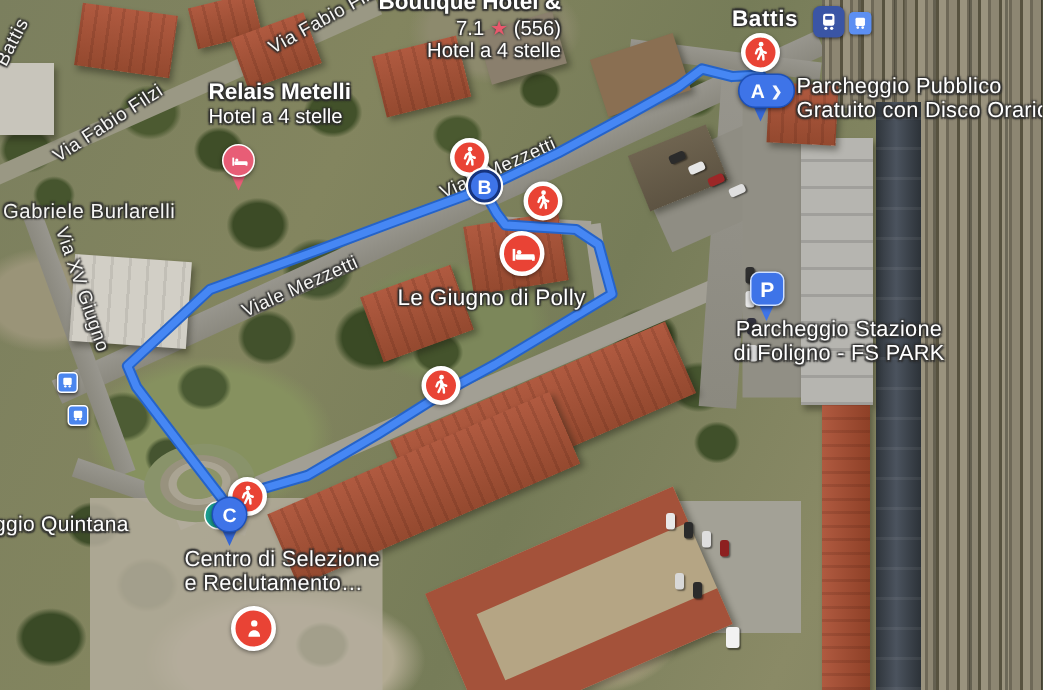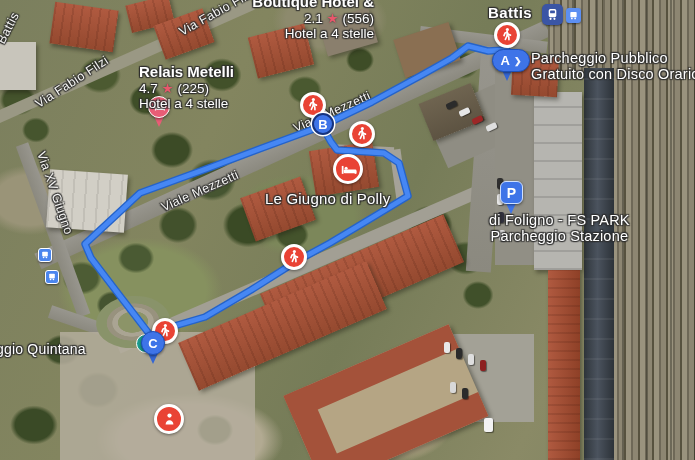--- a/index.html
+++ b/index.html
@@ -281,49 +281,53 @@
         <circle cx="6.8" cy="8.2" r="1"></circle>
       </svg>
   </div>
 
   <div class="lbl roadlbl rot" style="left:8px;top:28px;--r:rotate(-63deg);">Battis</div>
   <div class="lbl roadlbl rot" style="left:217px;top:12px;--r:rotate(-29deg);">Via Fabio Filzi</div>
   <div class="lbl roadlbl rot" style="left:72px;top:82px;--r:rotate(-33deg);">Via Fabio Filzi</div>
   <div class="lbl roadlbl rot" style="left:55px;top:193px;--r:rotate(71deg);">Via XV Giugno</div>
   <div class="lbl roadlbl rot" style="left:200px;top:191px;--r:rotate(-24deg);">Viale Mezzetti</div>
   <div class="lbl roadlbl rot" style="left:332px;top:112px;--r:rotate(-24deg);z-index:29;">Viale Mezzetti</div>
+  <div class="lbl roadlbl" style="left:2px;top:133px;font-size:13.5px;">Gabriele Burlarelli</div>
 
   <div class="lbl poi-big" style="left:488px;top:4px;letter-spacing:.4px;">Battis</div>
 
   <div class="lbl" style="left:531px;top:50px;">
     <div class="poi">Parcheggio Pubblico</div>
     <div class="poi">Gratuito con Disco Orario</div>
   </div>
 
   <div class="lbl" style="left:238px;top:-7px;width:136px;text-align:right;">
     <div class="poi-big">Boutique Hotel &amp;</div>
-    <div class="ratingline"><span>2.1</span> <span class="star">★</span> <span>(556)</span></div>
+    <div class="ratingline"><span>7.1</span> <span class="star">★</span> <span>(556)</span></div>
     <div class="cat">Hotel a 4 stelle</div>
   </div>
 
-  <div class="lbl" style="left:139px;top:63px;">
+  <div class="lbl" style="left:139px;top:53px;">
     <div class="poi-big">Relais Metelli</div>
-    <div class="ratingline"><span>4.7</span> <span class="star">★</span> <span>(225)</span></div>
     <div class="cat">Hotel a 4 stelle</div>
   </div>
 
   <div class="lbl poi" style="left:265px;top:190px;font-size:15px;">Le Giugno di Polly</div>
 
   <div class="lbl" style="left:489px;top:212px;text-align:center;">
+    <div class="poi">Parcheggio Stazione</div>
     <div class="poi">di Foligno - FS PARK</div>
-    <div class="poi">Parcheggio Stazione</div>
   </div>
 
   <div class="lbl poi" style="left:-4px;top:341px;font-size:14px;">ggio Quintana</div>
 
+  <div class="lbl" style="left:123px;top:365px;">
+    <div class="poi">Centro di Selezione</div>
+    <div class="poi">e Reclutamento…</div>
+  </div>
 
   <div class="badge-walk badge-bed" style="left:154px;top:404px;">
     <svg width="17" height="17" viewBox="0 0 24 24" fill="#fff">
         <circle cx="12" cy="6.5" r="3"></circle>
         <path d="M6.5 19 c0-3.6 2.4-6 5.5-6 s5.5 2.4 5.5 6 z"></path>
       </svg>
   </div>
 </div>
 
 </body></html>

